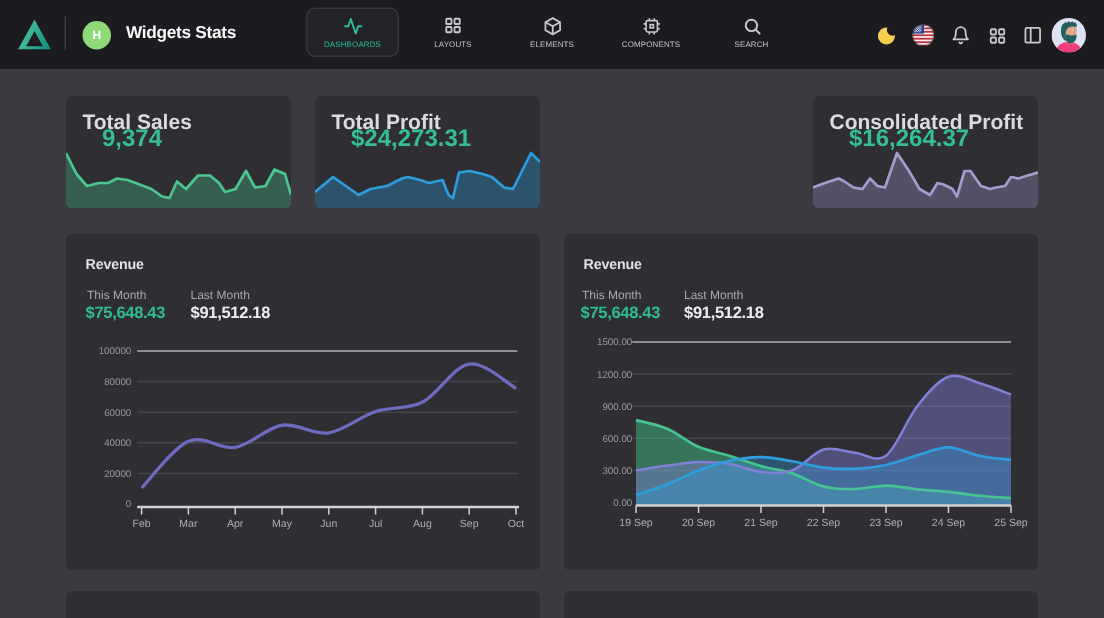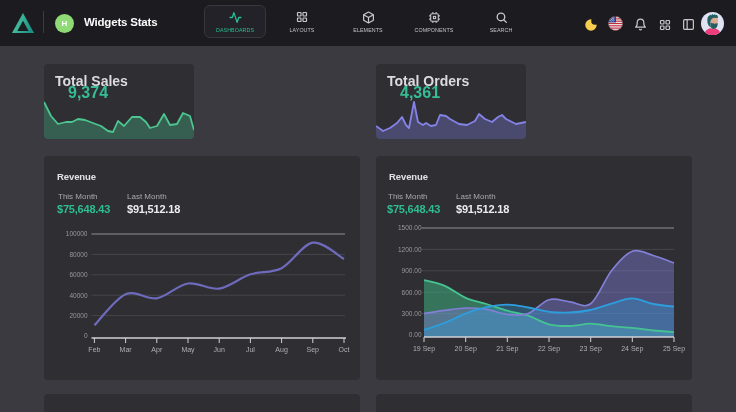--- a/index.html
+++ b/index.html
@@ -170,26 +170,34 @@
   </div>
 
 <div class="card" style="left:44px;top:64px;width:150px;height:75px;">
   <div class="ctitle">Total Sales</div>
   <div class="cval">9,374</div>
   <svg class="cspark" width="150" height="75" viewBox="0 0 150 75">
     <path d="M0.0 38.0 L7.0 52.0 L14.0 60.0 L22.0 58.0 L28.0 58.0 L34.0 55.0 L41.0 56.0 L49.0 59.0 L57.0 62.0 L64.0 67.0 L69.0 68.0 L74.0 57.0 L80.0 62.0 L88.0 53.0 L96.0 53.0 L102.0 58.0 L106.0 64.0 L113.0 62.0 L120.0 50.0 L126.0 61.0 L133.0 60.0 L139.0 49.0 L146.0 52.0 L150.0 66.0 L150.0 76 L0.0 76 Z" fill="rgba(76,198,144,0.33)" stroke="none"></path>
     <polyline points="0.0,38.0 7.0,52.0 14.0,60.0 22.0,58.0 28.0,58.0 34.0,55.0 41.0,56.0 49.0,59.0 57.0,62.0 64.0,67.0 69.0,68.0 74.0,57.0 80.0,62.0 88.0,53.0 96.0,53.0 102.0,58.0 106.0,64.0 113.0,62.0 120.0,50.0 126.0,61.0 133.0,60.0 139.0,49.0 146.0,52.0 150.0,66.0" fill="none" stroke="#4cc690" stroke-width="1.8" stroke-linejoin="round"></polyline>
   </svg>
 </div>
-<div class="card" style="left:376px;top:64px;width:150px;height:75px;">
-  <div class="ctitle">Total Orders</div>
-  <div class="cval">4,361</div>
+<div class="card" style="left:210px;top:64px;width:150px;height:75px;">
+  <div class="ctitle">Total Profit</div>
+  <div class="cval">$24,273.31</div>
   <svg class="cspark" width="150" height="75" viewBox="0 0 150 75">
-    <path d="M0.0 62.0 L7.0 67.0 L14.0 64.0 L21.0 59.0 L26.0 53.0 L30.0 61.0 L33.0 64.0 L38.0 38.0 L42.0 58.0 L47.0 61.0 L50.0 59.0 L55.0 62.0 L60.0 61.0 L64.0 51.0 L70.0 52.0 L74.0 55.0 L83.0 60.0 L91.0 61.0 L99.0 57.0 L103.0 50.0 L109.0 55.0 L116.0 58.0 L122.0 53.0 L126.0 51.0 L130.0 55.0 L140.0 60.0 L150.0 58.0 L150.0 76 L0.0 76 Z" fill="rgba(133,131,232,0.33)" stroke="none"></path>
-    <polyline points="0.0,62.0 7.0,67.0 14.0,64.0 21.0,59.0 26.0,53.0 30.0,61.0 33.0,64.0 38.0,38.0 42.0,58.0 47.0,61.0 50.0,59.0 55.0,62.0 60.0,61.0 64.0,51.0 70.0,52.0 74.0,55.0 83.0,60.0 91.0,61.0 99.0,57.0 103.0,50.0 109.0,55.0 116.0,58.0 122.0,53.0 126.0,51.0 130.0,55.0 140.0,60.0 150.0,58.0" fill="none" stroke="#8583e8" stroke-width="1.8" stroke-linejoin="round"></polyline>
+    <path d="M0.0 64.0 L12.0 54.0 L22.0 61.0 L29.0 66.0 L37.0 62.0 L48.0 60.0 L58.0 55.0 L62.0 54.0 L70.0 56.0 L76.0 58.0 L85.0 56.0 L89.0 66.0 L92.0 68.0 L96.0 51.0 L103.0 50.0 L112.0 52.0 L118.0 54.0 L126.0 61.0 L132.0 62.0 L144.0 38.0 L150.0 44.0 L150.0 76 L0.0 76 Z" fill="rgba(45,158,221,0.33)" stroke="none"></path>
+    <polyline points="0.0,64.0 12.0,54.0 22.0,61.0 29.0,66.0 37.0,62.0 48.0,60.0 58.0,55.0 62.0,54.0 70.0,56.0 76.0,58.0 85.0,56.0 89.0,66.0 92.0,68.0 96.0,51.0 103.0,50.0 112.0,52.0 118.0,54.0 126.0,61.0 132.0,62.0 144.0,38.0 150.0,44.0" fill="none" stroke="#2d9edd" stroke-width="1.8" stroke-linejoin="round"></polyline>
+  </svg>
+</div>
+<div class="card" style="left:542px;top:64px;width:150px;height:75px;">
+  <div class="ctitle">Consolidated Profit</div>
+  <div class="cval">$16,264.37</div>
+  <svg class="cspark" width="150" height="75" viewBox="0 0 150 75">
+    <path d="M0.0 61.0 L8.0 58.0 L17.0 55.0 L21.0 57.0 L27.0 61.0 L33.0 62.0 L38.0 55.0 L43.0 60.0 L48.0 61.0 L56.0 38.0 L64.0 50.0 L71.0 62.0 L78.0 66.0 L83.0 58.0 L87.0 59.0 L93.0 62.0 L96.0 67.0 L101.0 50.0 L105.0 50.0 L112.0 60.0 L118.0 62.0 L122.0 61.0 L128.0 60.0 L132.0 54.0 L137.0 55.0 L143.0 53.0 L150.0 51.0 L150.0 76 L0.0 76 Z" fill="rgba(165,155,205,0.33)" stroke="none"></path>
+    <polyline points="0.0,61.0 8.0,58.0 17.0,55.0 21.0,57.0 27.0,61.0 33.0,62.0 38.0,55.0 43.0,60.0 48.0,61.0 56.0,38.0 64.0,50.0 71.0,62.0 78.0,66.0 83.0,58.0 87.0,59.0 93.0,62.0 96.0,67.0 101.0,50.0 105.0,50.0 112.0,60.0 118.0,62.0 122.0,61.0 128.0,60.0 132.0,54.0 137.0,55.0 143.0,53.0 150.0,51.0" fill="none" stroke="#a59bcd" stroke-width="1.8" stroke-linejoin="round"></polyline>
   </svg>
 </div>
   <div class="panel" style="left:44px;top:156px;width:316px;height:224px;">
     <div class="ptitle">Revenue</div>
     <div class="plab" style="left:14px;">This Month</div>
     <div class="pval" style="left:13px;color:#2ebd92;">$75,648.43</div>
     <div class="plab" style="left:83px;">Last Month</div>
     <div class="pval" style="left:83px;color:#ededef;">$91,512.18</div>
     <svg class="chartsvg" width="316" height="224" viewBox="0 0 316 224">
 <line x1="47.5" y1="98.4" x2="301" y2="98.4" stroke="#45454b" stroke-width="1"></line>

